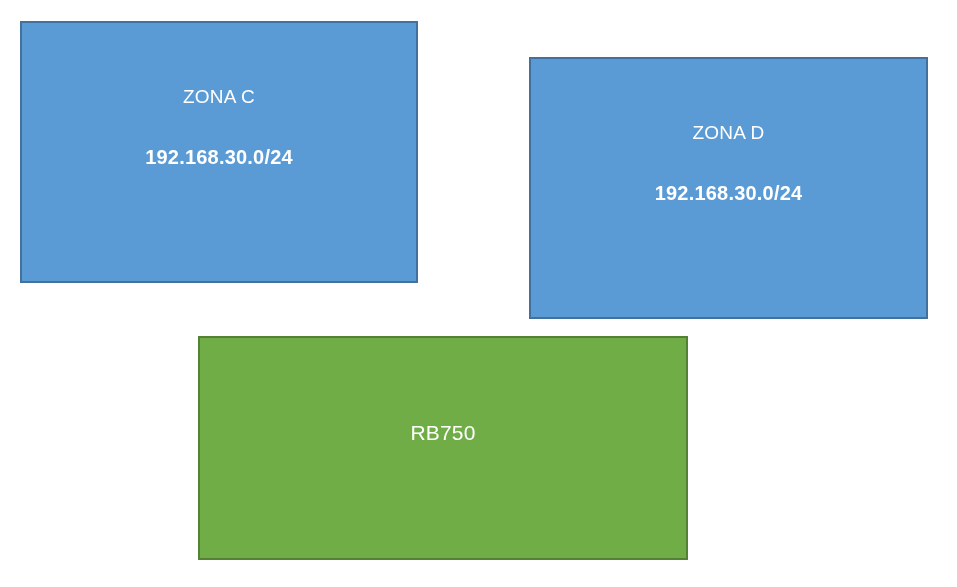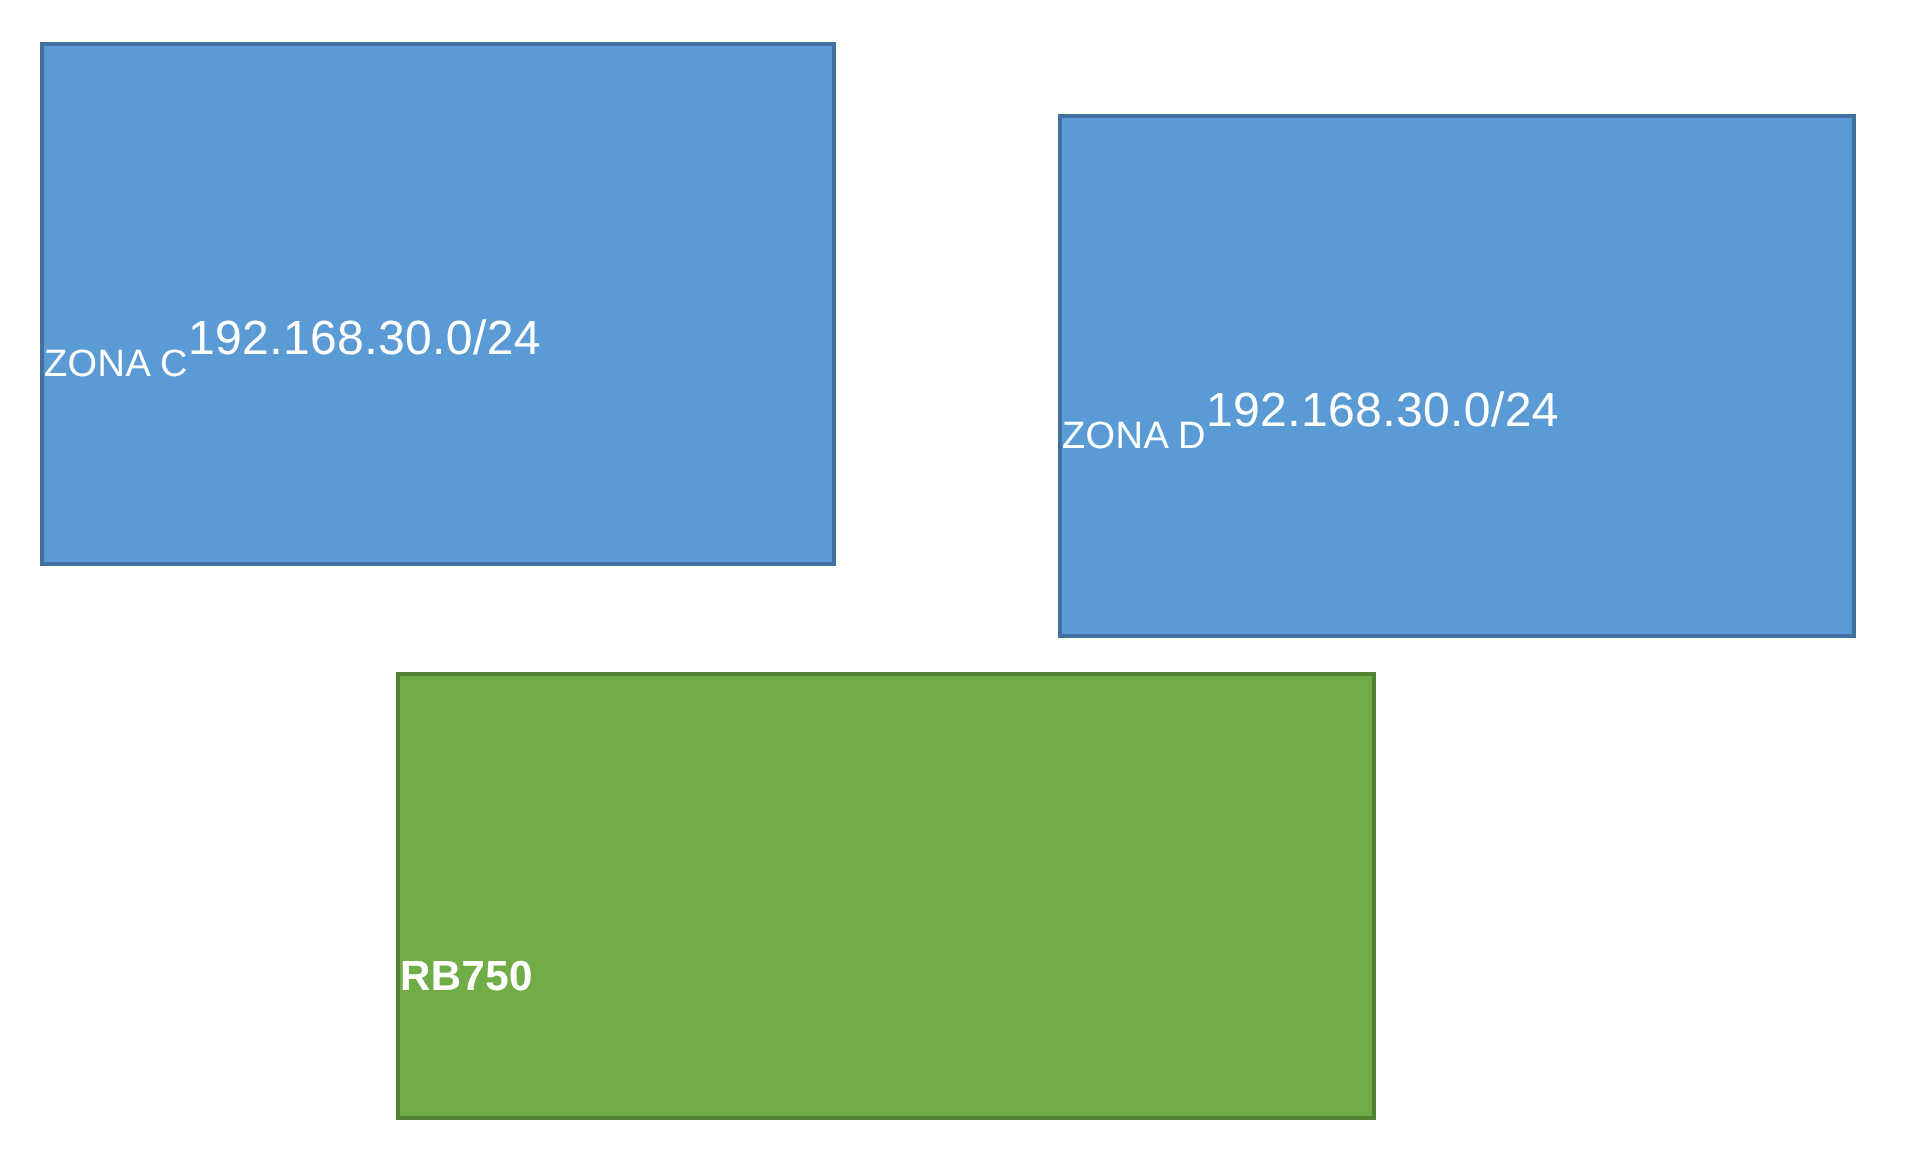--- a/index.html
+++ b/index.html
@@ -18,21 +18,21 @@
     width: 957px;
     height: 587px;
     background: #ffffff;
     overflow: hidden;
   }
 
   .node {
     position: absolute;
     box-sizing: border-box;
     display: flex;
-    flex-direction: row;
+    flex-direction: column;
     align-items: center;
     justify-content: flex-start;
     color: #ffffff;
     text-align: center;
   }
 
   .node.zone {
     background: #5b9bd5;
     border: 2px solid #41719c;
   }
@@ -69,30 +69,30 @@
 
   .zone-title {
     font-size: 19px;
     font-weight: 400;
     line-height: 1.2;
     letter-spacing: 0.2px;
     margin-top: 63px;
   }
 
   .zone-subnet {
-    font-size: 24px;
-    font-weight: 400;
+    font-size: 20px;
+    font-weight: 700;
     line-height: 1.2;
     letter-spacing: 0.2px;
     margin-top: 36px;
   }
 
   .device-title {
     font-size: 21px;
-    font-weight: 700;
+    font-weight: 400;
     line-height: 1.2;
     letter-spacing: 0.2px;
     margin-top: 82px;
   }
 </style>
 </head>
 <body>
 
 <div id="canvas">
 

